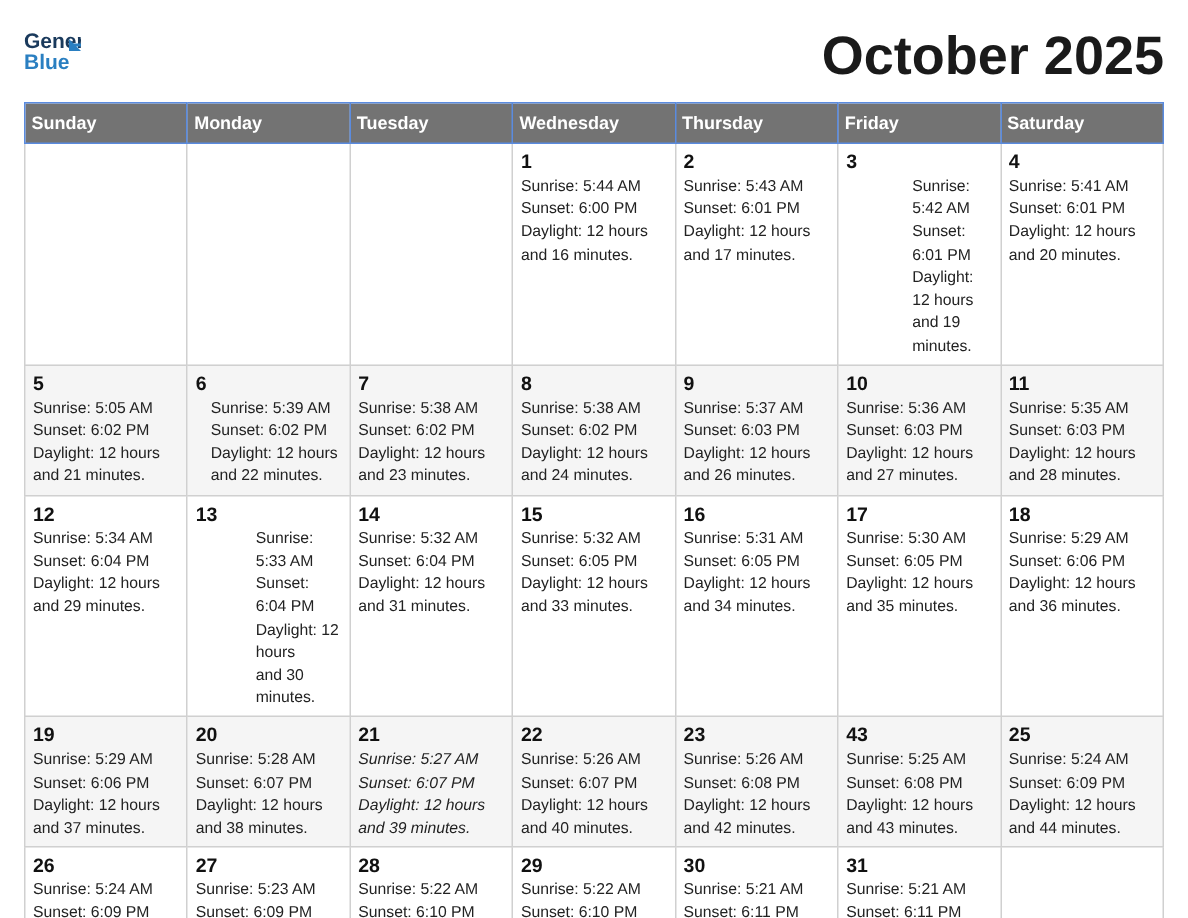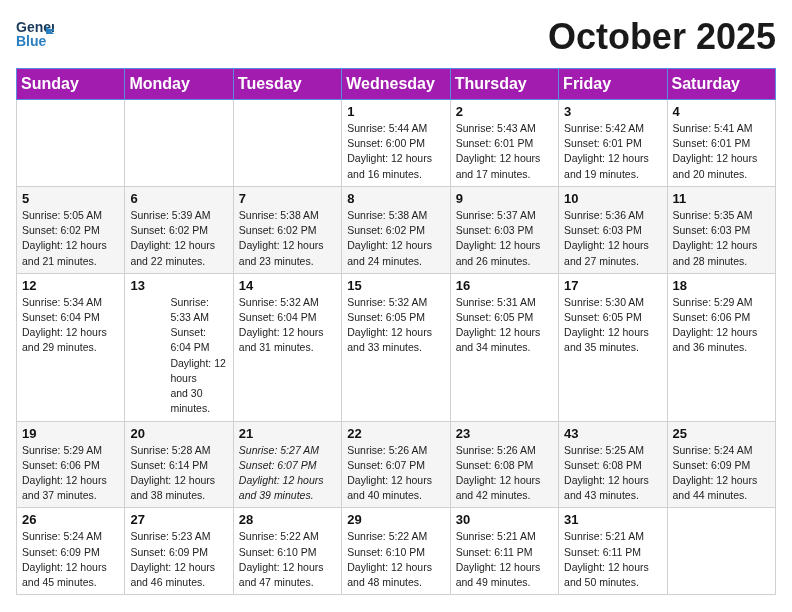--- a/index.html
+++ b/index.html
@@ -36,25 +36,25 @@
     .location {
       font-size: 16px;
       color: #333;
     }
     .calendar {
       width: 100%;
       border-collapse: collapse;
       font-size: 11px;
     }
     .calendar th {
-      background: #a21caf;
+      background: #737373;
       color: #fff;
       padding: 6px 4px;
       text-align: left;
-      font-size: 16px;
+      font-size: 12px;
       font-weight: bold;
       border: 1px solid #5a8bdf;
     }
     .calendar td {
       border: 1px solid #d0d0d0;
       vertical-align: top;
       padding: 4px 5px;
       min-height: 80px;
       width: 108px;
       background: #fff;
@@ -122,21 +122,21 @@
         </td>
         <td>
           <div class="day-number">2</div>
           <div class="day-info" style="white-space: pre-line;">Sunrise: 5:43 AM
 Sunset: 6:01 PM
 Daylight: 12 hours
 and 17 minutes.</div>
         </td>
         <td>
           <div class="day-number">3</div>
-          <div class="day-info" style="white-space: pre-line;">Sunrise: 5:42 AM
+          <div class="day-info" style="white-space: pre-line; margin-left: 44px;">Sunrise: 5:42 AM
 Sunset: 6:01 PM
 Daylight: 12 hours
 and 19 minutes.</div>
         </td>
         <td>
           <div class="day-number">4</div>
           <div class="day-info" style="white-space: pre-line;">Sunrise: 5:41 AM
 Sunset: 6:01 PM
 Daylight: 12 hours
 and 20 minutes.</div>
@@ -145,21 +145,21 @@
       <tr>
         <td>
           <div class="day-number">5</div>
           <div class="day-info" style="white-space: pre-line;">Sunrise: 5:05 AM
 Sunset: 6:02 PM
 Daylight: 12 hours
 and 21 minutes.</div>
         </td>
         <td>
           <div class="day-number">6</div>
-          <div class="day-info" style="white-space: pre-line;">Sunrise: 5:39 AM
+          <div class="day-info" style="white-space: pre-line; margin-left: 10px;">Sunrise: 5:39 AM
 Sunset: 6:02 PM
 Daylight: 12 hours
 and 22 minutes.</div>
         </td>
         <td>
           <div class="day-number">7</div>
           <div class="day-info" style="white-space: pre-line;">Sunrise: 5:38 AM
 Sunset: 6:02 PM
 Daylight: 12 hours
 and 23 minutes.</div>
@@ -248,21 +248,21 @@
         <td>
           <div class="day-number">19</div>
           <div class="day-info" style="white-space: pre-line;">Sunrise: 5:29 AM
 Sunset: 6:06 PM
 Daylight: 12 hours
 and 37 minutes.</div>
         </td>
         <td>
           <div class="day-number">20</div>
           <div class="day-info" style="white-space: pre-line;">Sunrise: 5:28 AM
-Sunset: 6:14 PM
+Sunset: 6:07 PM
 Daylight: 12 hours
 and 38 minutes.</div>
         </td>
         <td>
           <div class="day-number">21</div>
           <div class="day-info" style="white-space: pre-line; font-style: italic;">Sunrise: 5:27 AM
 Sunset: 6:07 PM
 Daylight: 12 hours
 and 39 minutes.</div>
         </td>

